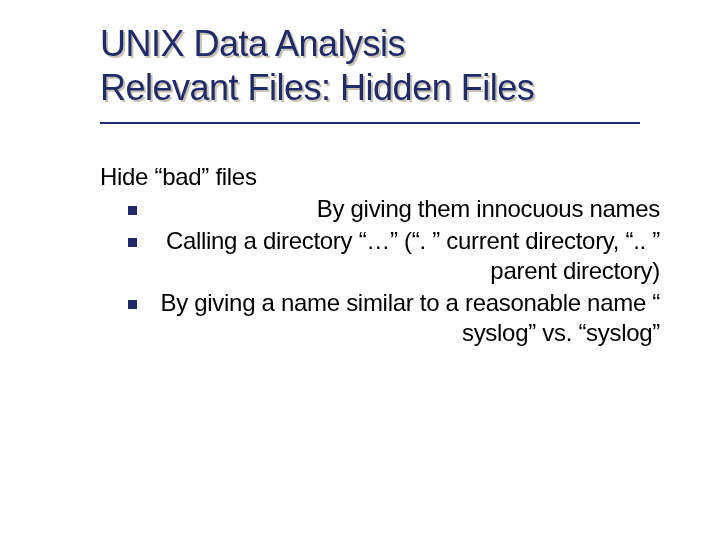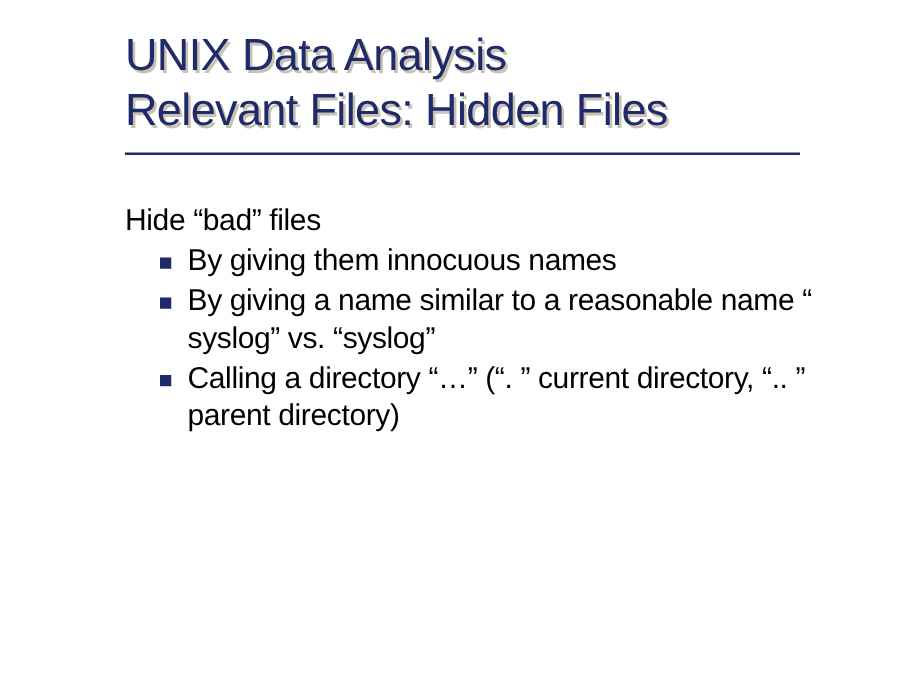--- a/index.html
+++ b/index.html
@@ -64,20 +64,21 @@
   }
   ul.bullets {
     list-style: none;
     margin: 0;
     padding: 0 0 0 28px;
   }
   ul.bullets li {
     position: relative;
     padding-left: 22px;
     margin: 0 0 2px 0;
+    text-align: right;
   }
   ul.bullets li .sq {
     position: absolute;
     left: 0;
     top: 12px;
     width: 9px;
     height: 9px;
     background: #1f2a6b;
   }
 </style>
@@ -101,22 +102,22 @@
 
   <div class="body">
     <div class="intro">Hide “bad” files</div>
     <ul class="bullets">
       <li>
         <span class="sq"></span>
         <span>By giving them innocuous names</span>
       </li>
       <li>
         <span class="sq"></span>
-        <span>By giving a name similar to a reasonable name “ syslog” vs. “syslog”</span>
+        <span>Calling a directory “…” (“. ” current directory, “.. ” parent directory)</span>
       </li>
       <li>
         <span class="sq"></span>
-        <span>Calling a directory “…” (“. ” current directory, “.. ” parent directory)</span>
+        <span>By giving a name similar to a reasonable name “ syslog” vs. “syslog”</span>
       </li>
     </ul>
   </div>
 
 </div>
 
 </body></html>

